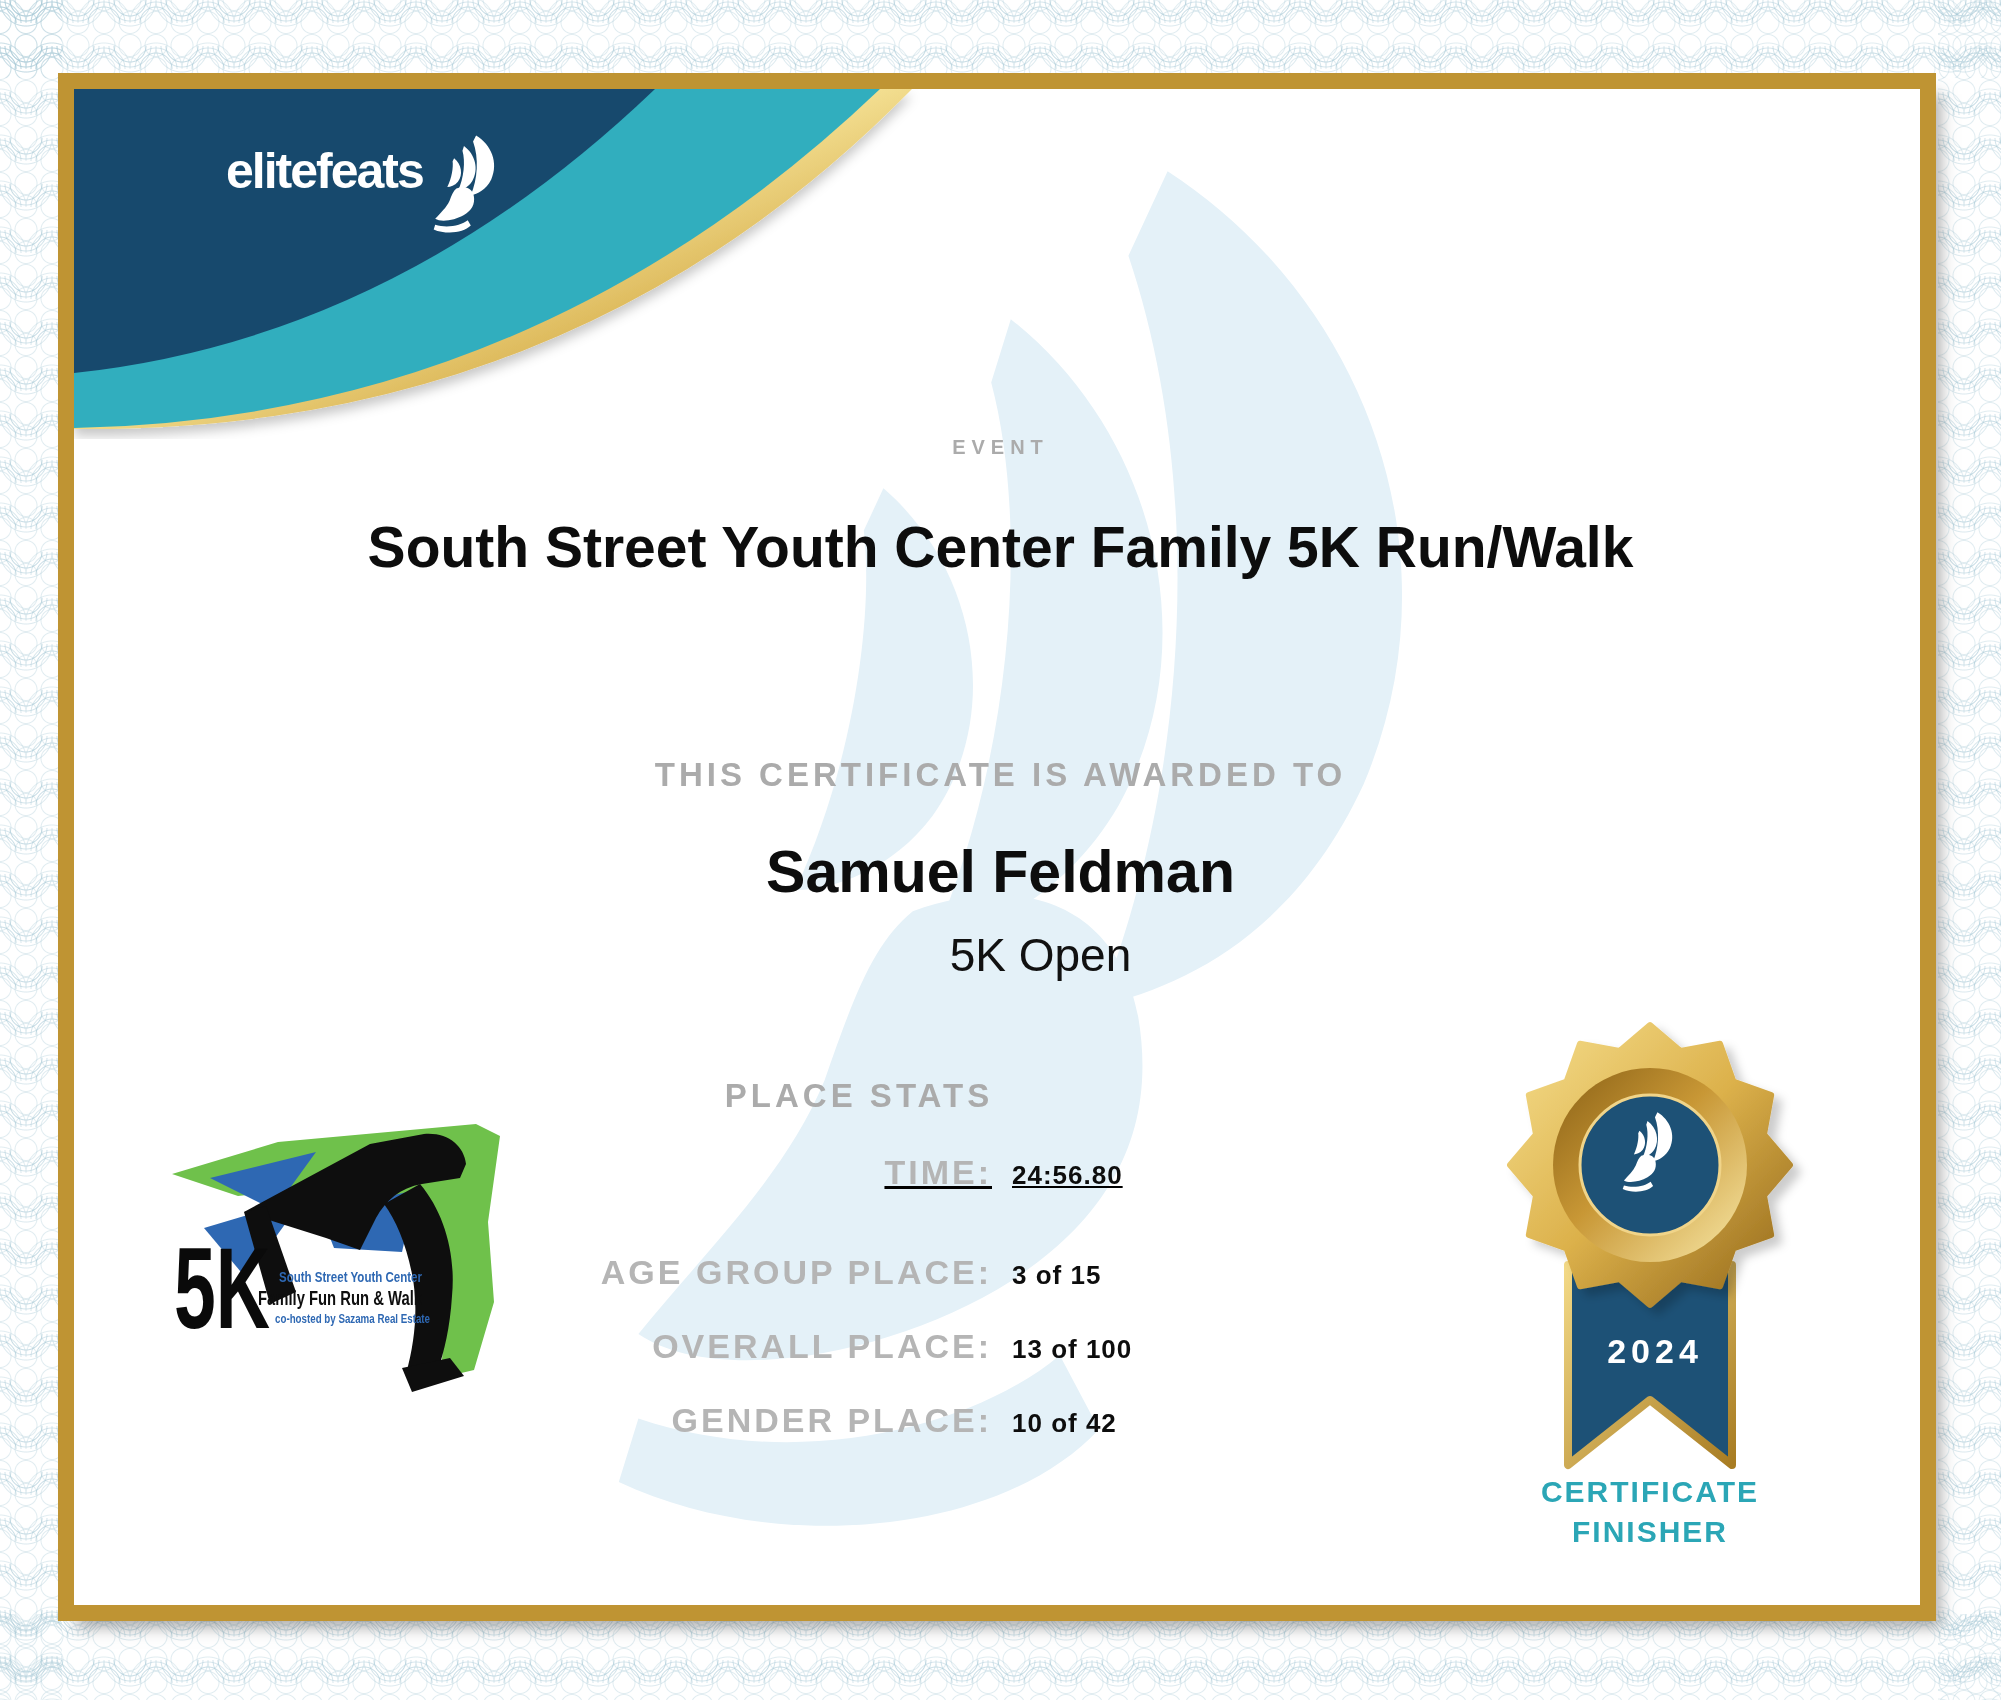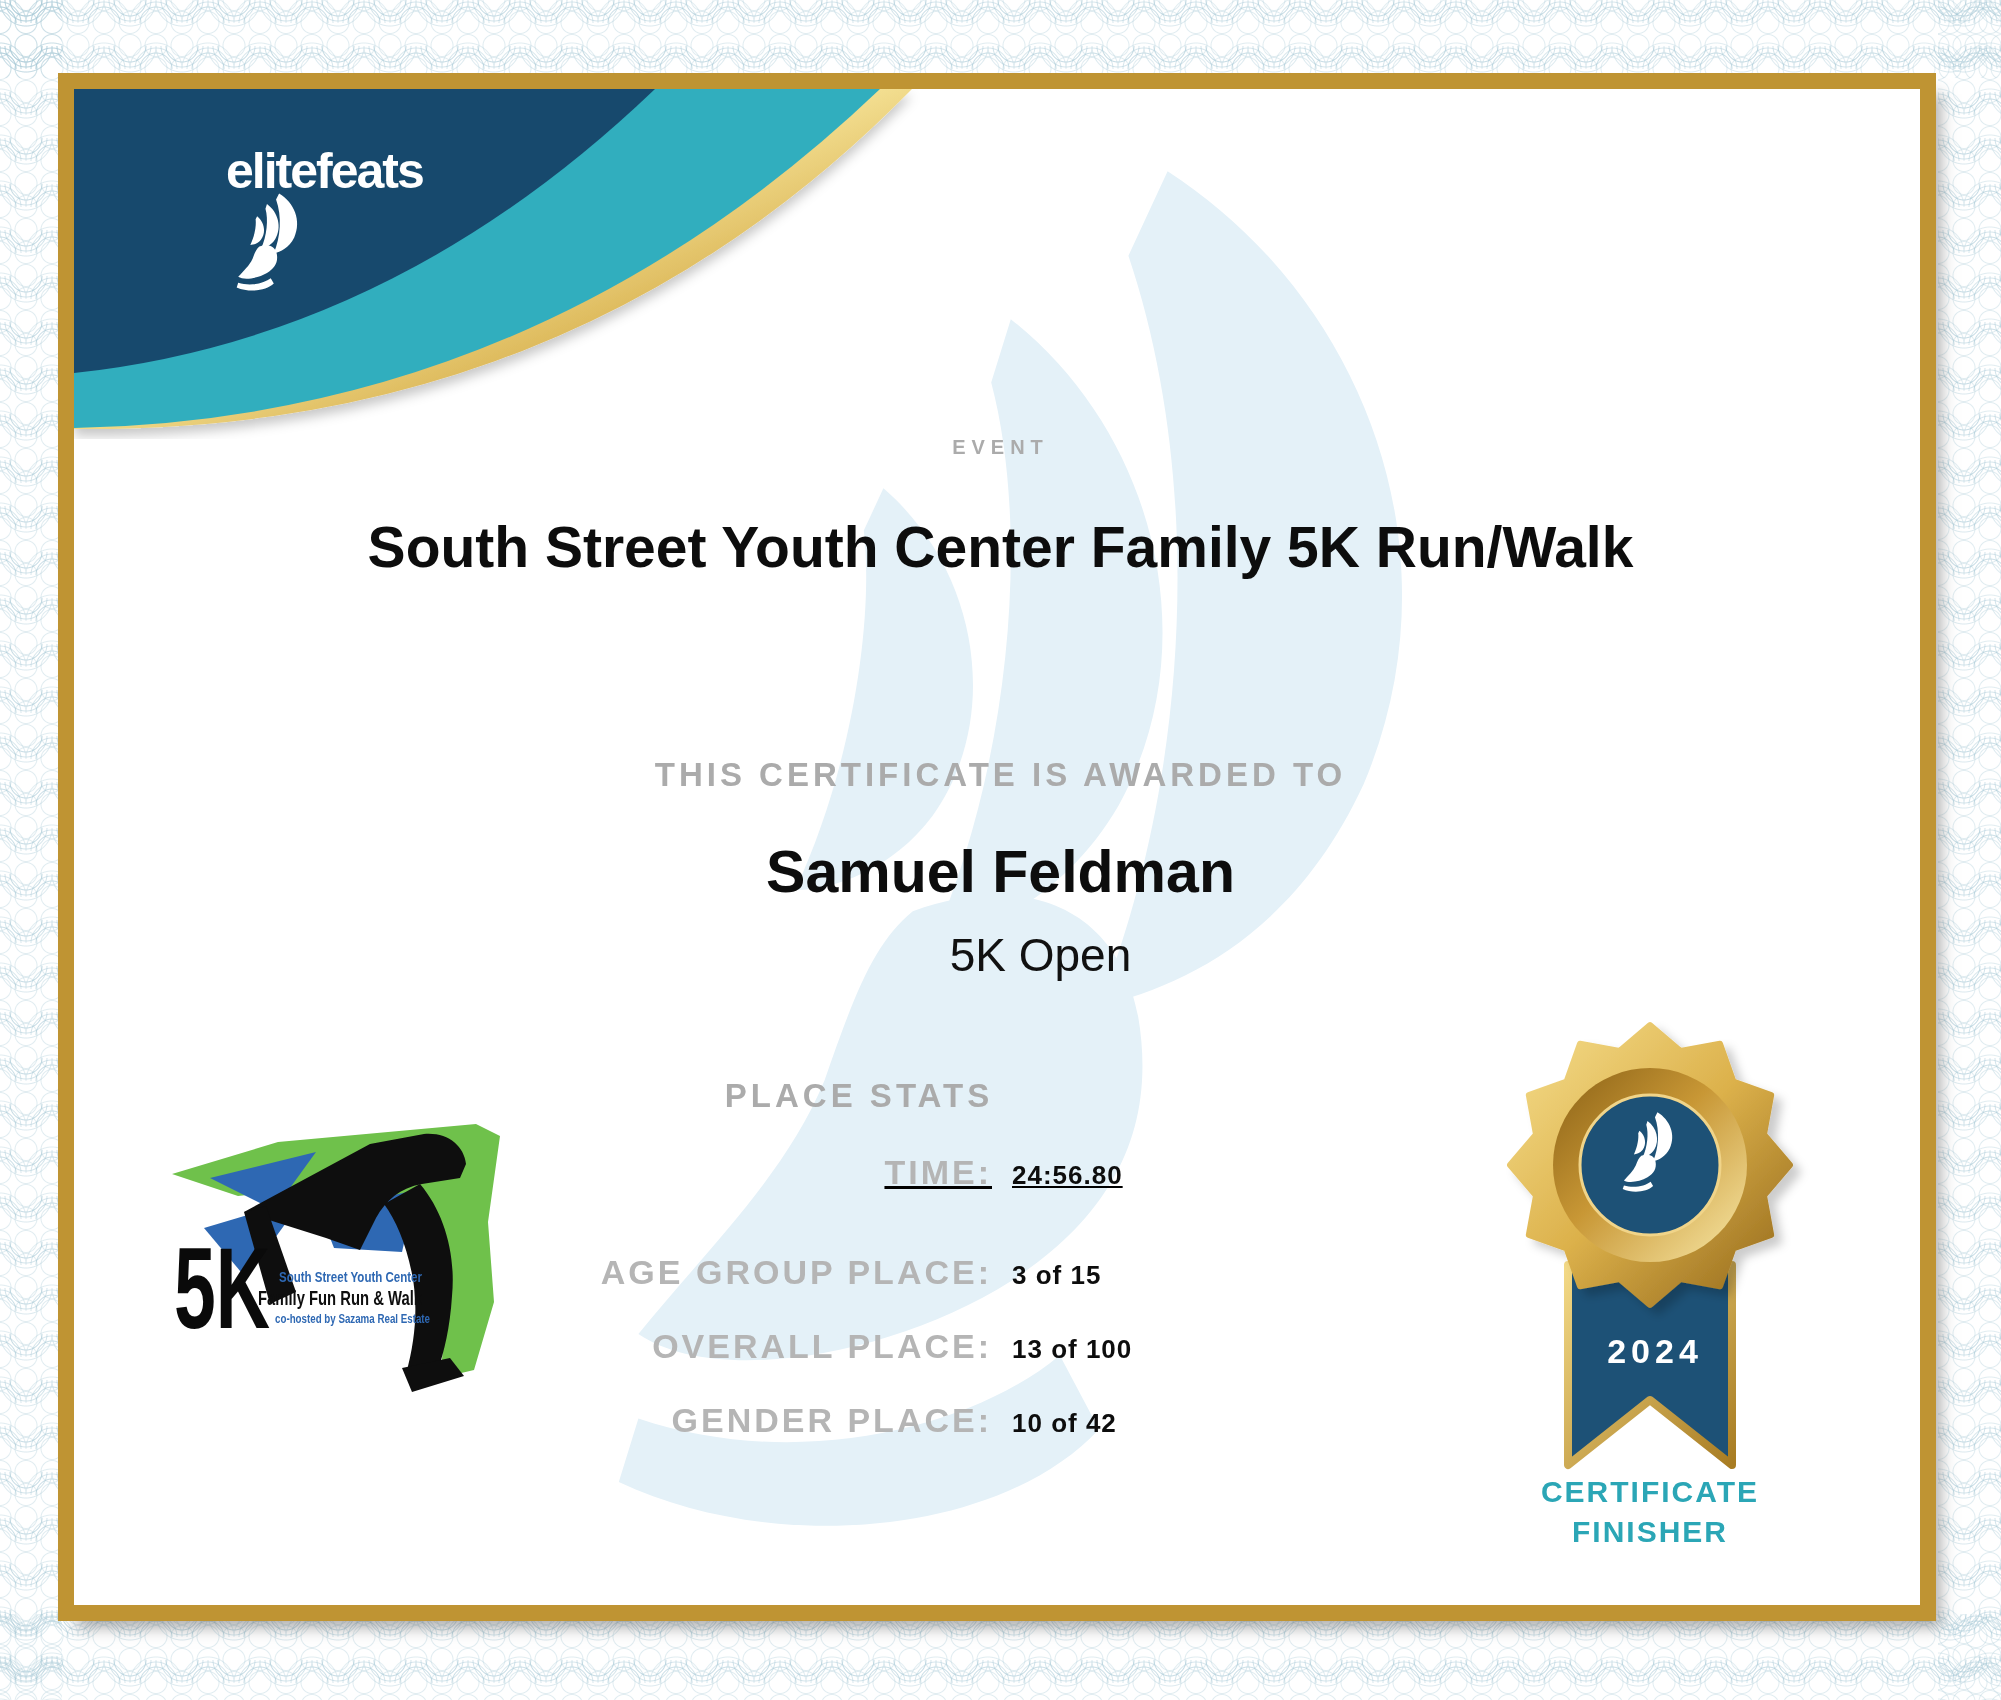--- a/index.html
+++ b/index.html
@@ -31,21 +31,21 @@
   .frame{
     position:absolute;z-index:1;left:58px;top:73px;width:1846px;height:1516px;
     border:16px solid var(--gold,#bf9433);background:#ffffff;
     box-shadow:12px 14px 14px -7px rgba(110,110,110,.55);
   }
 
   .watermark{position:absolute;z-index:2;left:560px;top:150px;}
   .header-graphic{position:absolute;z-index:3;left:74px;top:89px;}
 
   .brand{
-    position:absolute;z-index:4;left:226px;top:142px;display:flex;align-items:flex-start;flex-direction:column;
+    position:absolute;z-index:4;left:226px;top:142px;display:flex;align-items:flex-start;
   }
   .brand-text{
     color:#ffffff;font-size:50px;font-weight:bold;letter-spacing:-2px;line-height:58px;
   }
   .brand-icon{margin-left:6px;margin-top:-8px;}
 
   .centered{position:absolute;z-index:4;left:0;width:2001px;text-align:center;}
   .event-label{top:436px;font-size:20px;font-weight:bold;letter-spacing:6px;color:var(--gray-text,#ababab);}
   .event-title{top:514px;font-size:57px;font-weight:bold;color:var(--black-text,#0d0d0d);}
   .award-heading{top:756px;font-size:33px;font-weight:bold;letter-spacing:4px;color:var(--gray-text,#ababab);}

